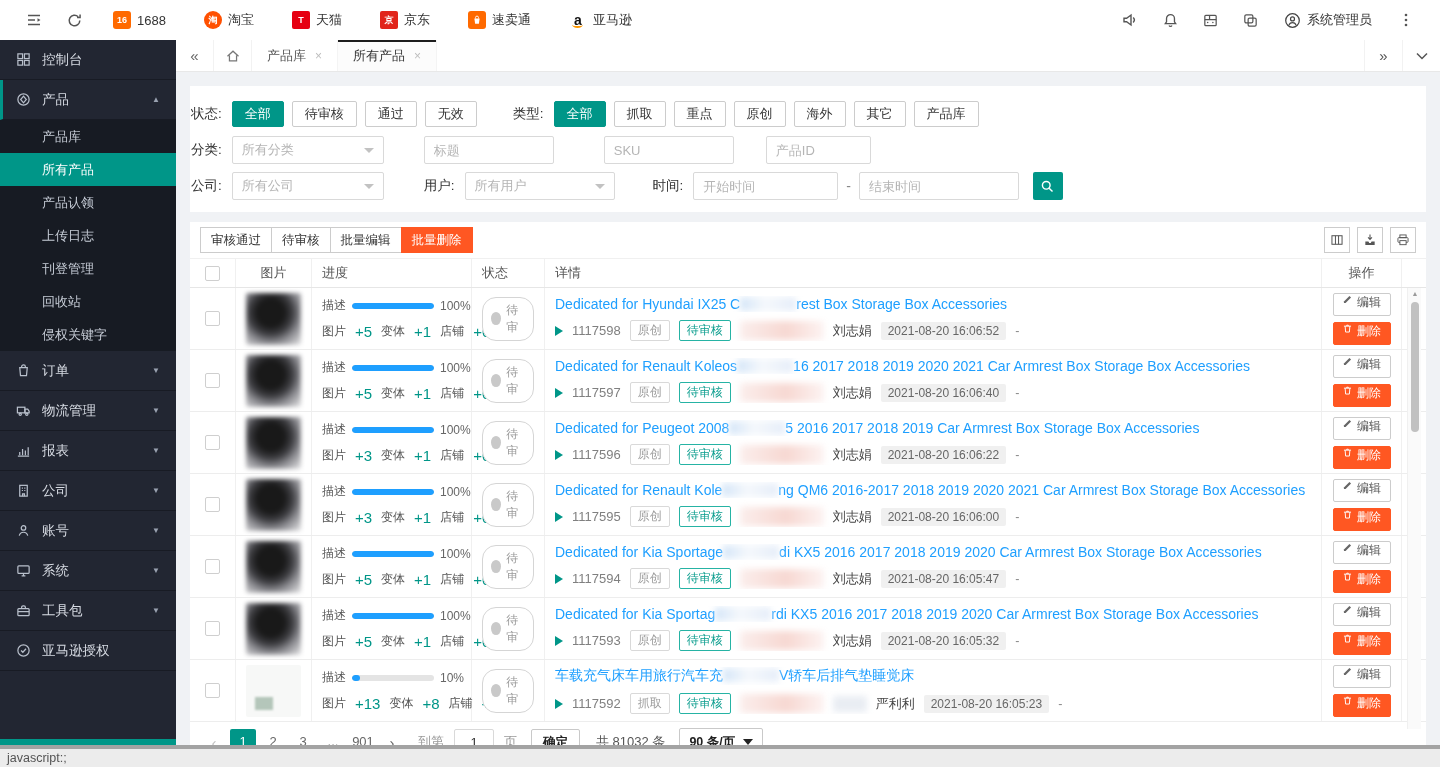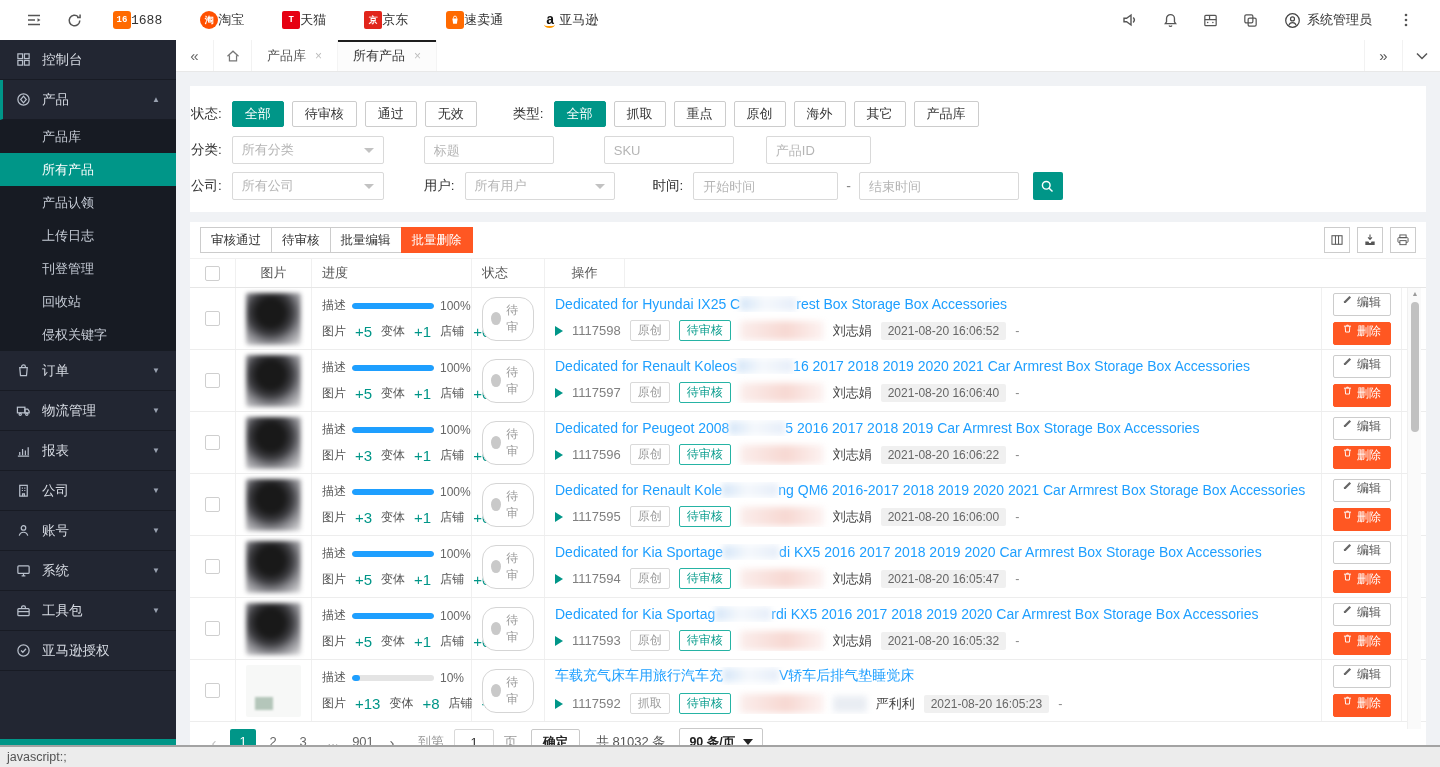--- a/index.html
+++ b/index.html
@@ -8,21 +8,21 @@
 
   
   .app-header { position:absolute; top:0; left:0; width:1440px; height:40px; background:#fff; display:flex; z-index:30; }
   .logo { width:176px; height:40px; background:#21242c; display:flex; align-items:center; justify-content:center; gap:7px; flex:0 0 176px; }
   .logo-mark { display:flex; }
   .logo-txt { display:flex; flex-direction:column; line-height:1.1; }
   .logo-cn { color:#f2a33c; font-weight:bold; font-size:15px; letter-spacing:2px; font-style:italic; }
   .logo-en { color:#8b95a8; font-size:6px; letter-spacing:1.6px; }
   .header-main { flex:1; display:flex; align-items:center; padding:0 14px; }
   .hdr-icon { width:40px; height:40px; display:flex; align-items:center; justify-content:center; color:#555; cursor:pointer; }
-  .plat-tab { display:flex; align-items:center; height:40px; padding:0 19px; font-size:13px; color:#333; cursor:pointer;font-family:Liberation Mono, monospace; }
+  .plat-tab { display:flex; align-items:center; gap:6px; height:40px; padding:0 19px; font-size:13px; color:#333; cursor:pointer; }
   .plat-ico { width:18px; height:18px; border-radius:3px; display:flex; align-items:center; justify-content:center; color:#fff; font-size:9px; font-weight:bold; flex:0 0 18px; }
   .ico-1688 { background:#ff6a00; }
   .ico-taobao { background:#ff5000; border-radius:50%; }
   .ico-tmall { background:#e60012; border-radius:2px; }
   .ico-jd { background:#e1251b; border-radius:2px; }
   .ico-ali { background:#ff6a00; }
   .ico-amazon { background:transparent; color:#111; font-size:14px; position:relative; }
   .ico-amazon::after { content:""; position:absolute; bottom:1px; left:3px; width:11px; height:5px; border-bottom:2px solid #ff9900; border-radius:50%; }
   .hdr-right { margin-left:auto; display:flex; align-items:center; }
   .hdr-user { display:flex; align-items:center; gap:6px; font-size:13px; color:#333; padding:0 14px; cursor:pointer; }
@@ -133,21 +133,21 @@
   .pg-num { min-width:26px; height:26px; line-height:26px; text-align:center; color:#666; cursor:pointer; border-radius:2px; }
   .pg-num.active { background:#009688; color:#fff; }
   .pg-goto { color:#9b9b9b; margin-left:10px; }
   .pg-input { width:40px; height:26px; border:1px solid #d9d9d9; border-radius:2px; text-align:center; font-size:13px; color:#333; outline:none; font-family:inherit; margin:0 6px; }
   .pg-unit { color:#9b9b9b; }
   .pg-confirm { height:26px; padding:0 11px; border:1px solid #c9c9c9; background:#fff; color:#222; font-weight:bold; font-size:12.5px; border-radius:2px; margin-left:10px; cursor:pointer; font-family:inherit; }
   .pg-total { color:#555; margin-left:12px; }
   .pg-select { height:28px; border:1px solid #c9c9c9; border-radius:2px; display:flex; align-items:center; gap:8px; padding:0 9px; margin-left:10px; color:#222; font-weight:bold; font-size:12.5px; cursor:pointer; background:#fff; }
   .pg-select .caret { width:0; height:0; border-left:5px solid transparent; border-right:5px solid transparent; border-top:6px solid #222; }
 
-  .statusbar { position:absolute; bottom:0; left:0; width:1440px; height:22px; background:#ececec; border-top:2px solid #a3a3a3; display:flex; align-items:center; padding:0 7px; font-size:12.5px; color:#535353; z-index:40; }
+  .statusbar { position:absolute; bottom:0; left:0; width:1440px; height:22px; background:#ececec; border-top:4px solid #a3a3a3; display:flex; align-items:center; padding:0 7px; font-size:12.5px; color:#535353; z-index:40; }
 
   svg { display:block; }
 </style>
 </head>
 <body>
 
 <div class="app-header">
   <div class="header-main">
     <span class="hdr-icon">
       <svg width="18" height="18" viewBox="0 0 18 18" fill="none" stroke="#555" stroke-width="1.5">
@@ -480,20 +480,23 @@
         </div>
       <div class="col c-img">
           <span>图片</span>
         </div>
       <div class="col c-prog">
           <span>进度</span>
         </div>
       <div class="col c-status">
           <span>状态</span>
         </div>
+      <div class="col c-detail">
+          <span>详情</span>
+        </div>
       <div class="col c-act">
           <span>操作</span>
         </div>
       <div class="col c-scroll"></div>
     </div>
 
     <div>
       <div class="trow">
         <div class="col c-check">
             <span class="checkbox"></span>

